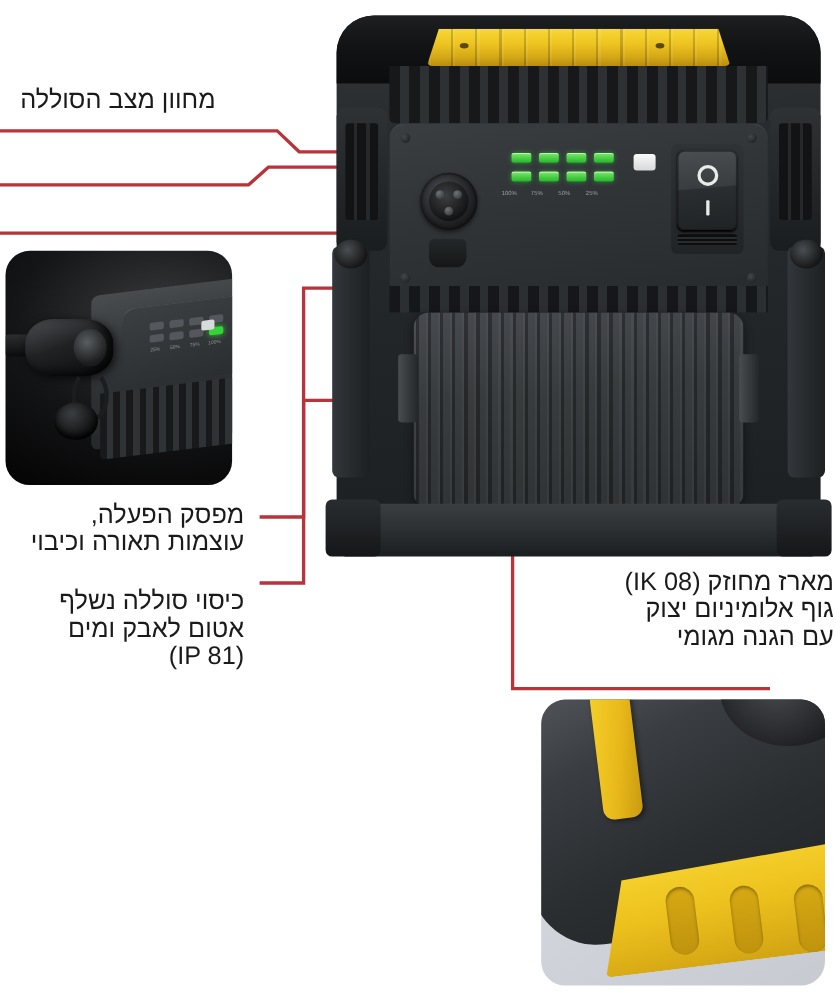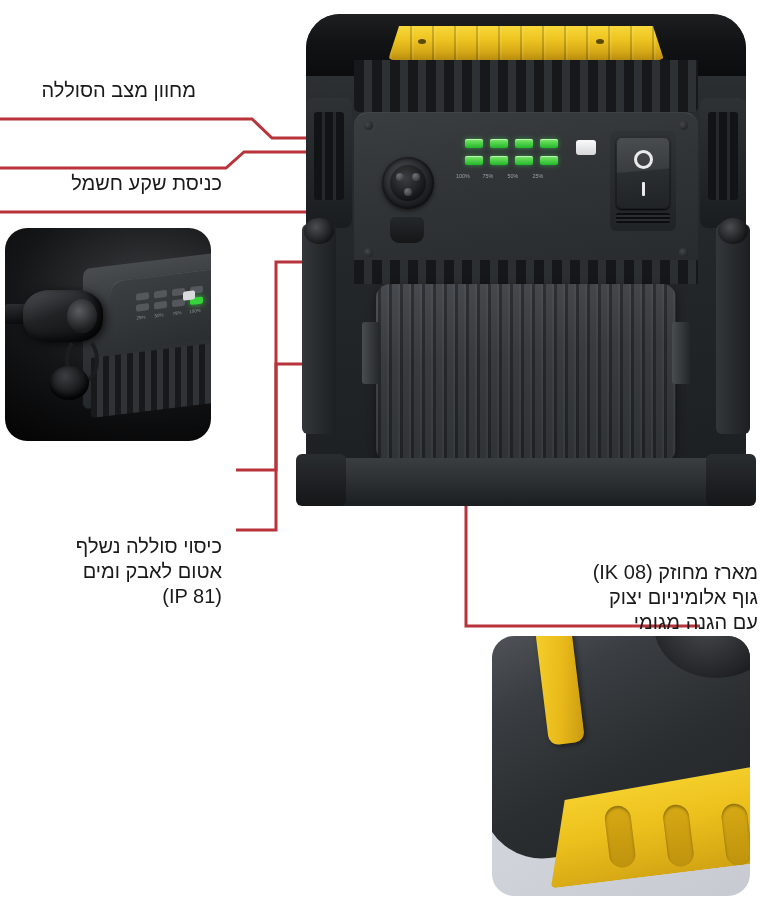--- a/index.html
+++ b/index.html
@@ -10,21 +10,21 @@
     font-family:"Liberation Sans","DejaVu Sans",sans-serif;
     position:relative;overflow:hidden;
     -webkit-font-smoothing:antialiased;
   }
   .stage{position:absolute;inset:0;width:760px;height:904px;}
 
   
   .callout{
     position:absolute;
     color:#1a1a1a;
-    font-size:20px;
+    font-size:23px;
     line-height:25px;
     direction:rtl;
     text-align:right;
     white-space:pre-line;
     letter-spacing:0px;
   }
 
   
   .svg-lines{position:absolute;left:0;top:0;width:760px;height:904px;overflow:visible;}
 
@@ -283,28 +283,29 @@
       <circle cx="408" cy="187" r="6"></circle>
       <circle cx="634" cy="172" r="6"></circle>
       <circle cx="530" cy="364" r="6"></circle>
       <circle cx="466" cy="468" r="6"></circle>
     </g>
   </svg>
 
   <div class="callout" style="left:0;top:78px;width:196px;">מחוון מצב הסוללה</div>
 
 
-  <div class="callout" style="left:0;top:171px;width:222px;">כניסת שקע חשמל</div>
-
+
+  <div class="callout" style="left:0;top:455px;width:222px;">מפסק הפעלה,
+עוצמות תאורה וכיבוי</div>
 
   <div class="callout" style="left:0;top:534px;width:222px;">כיסוי סוללה נשלף
 אטום לאבק ומים
 (IP 81)</div>
 
-  <div class="callout" style="left:492px;top:560px;width:266px;">מארז מחוזק (IK 08)
+  <div class="callout" style="left:492px;top:516px;width:266px;">מארז מחוזק (IK 08)
 גוף אלומיניום יצוק
 עם הגנה מגומי</div>
 
   <div class="inset" id="inset-connector">
     <div class="ic-body"></div>
     <div class="ic-fins"></div>
     <div class="ic-panel"></div>
     <div class="ic-leds">
       <div class="ic-row">
         <i class="ic-led"></i>

